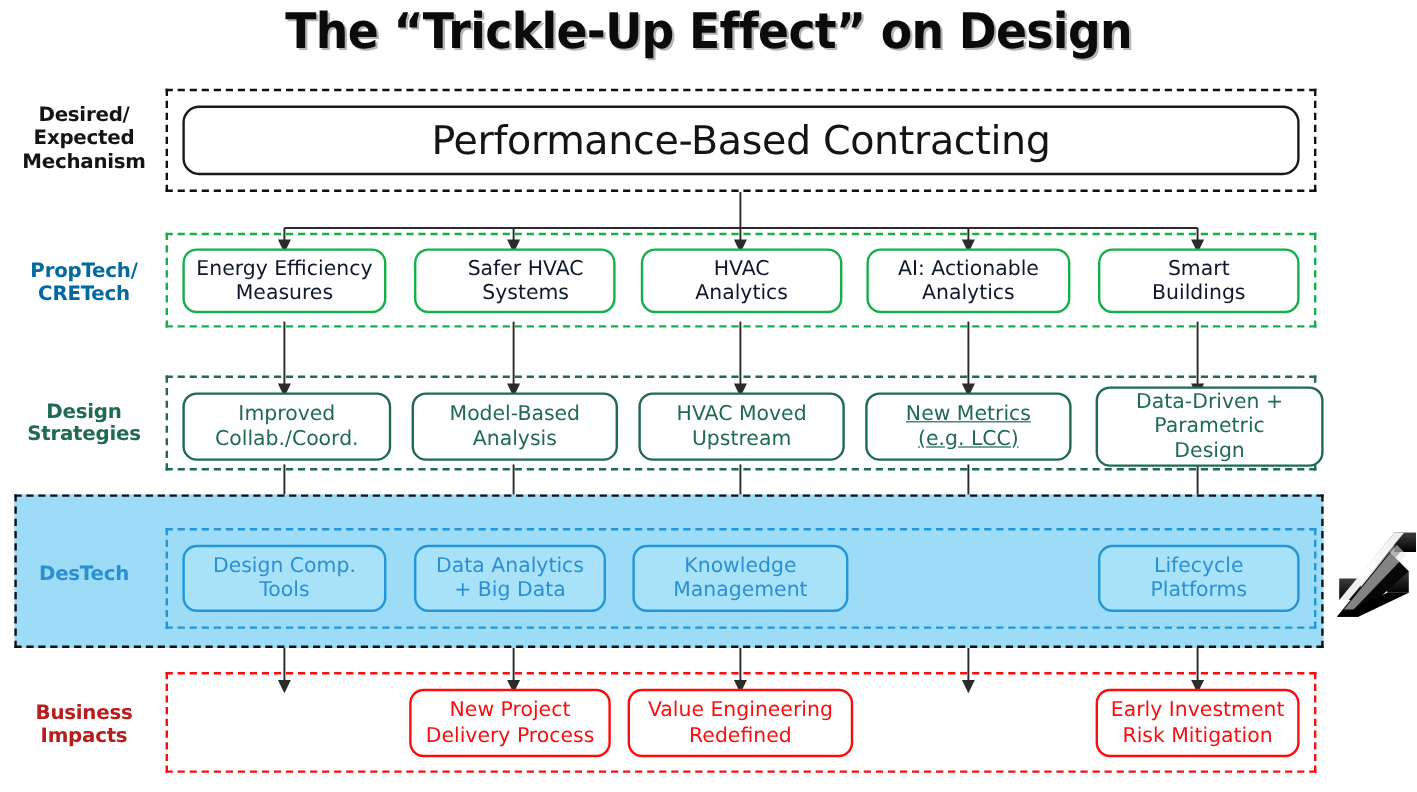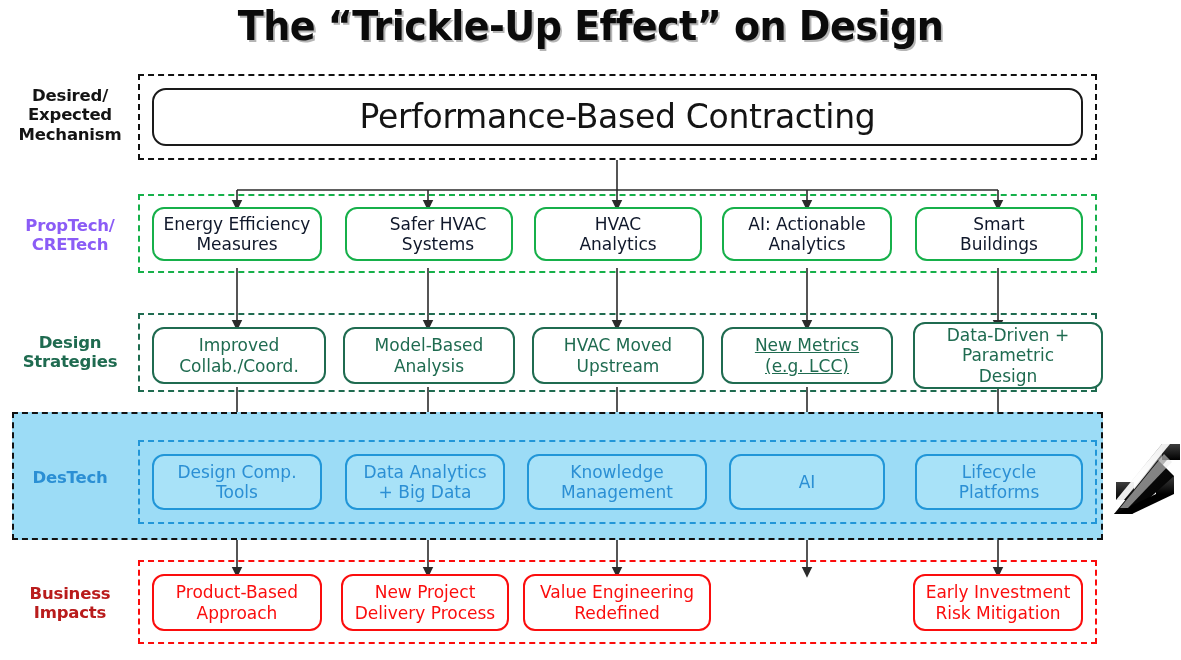--- a/index.html
+++ b/index.html
@@ -117,21 +117,21 @@
   </svg>
 
   <div class="destech-band" style="left:12px;top:412px;width:1091px;height:128px;"></div>
 
   <div class="rowlabel" style="left:6px;top:86px;width:128px;color:#141414;">Desired/
 Expected
 Mechanism</div>
   <div class="band blackdash" style="left:138px;top:74px;width:959px;height:86px;"></div>
   <div class="node top" style="left:152px;top:88px;width:931px;height:58px;">Performance-Based Contracting</div>
 
-  <div class="rowlabel" style="left:6px;top:216px;width:128px;color:#8b5cf6;">PropTech/
+  <div class="rowlabel" style="left:6px;top:216px;width:128px;color:#0369a1;">PropTech/
 CRETech</div>
   <div class="band greendash" style="left:138px;top:194px;width:959px;height:79px;"></div>
   <div class="node green" style="left:152px;top:207px;width:170px;height:54px;">Energy Efficiency
 Measures</div>
   <div class="node green" style="left:345px;top:207px;width:168px;height:54px;padding-left:18px;">Safer HVAC
 Systems</div>
   <div class="node green" style="left:534px;top:207px;width:168px;height:54px;">HVAC
 Analytics</div>
   <div class="node green" style="left:722px;top:207px;width:170px;height:54px;">AI: Actionable
 Analytics</div>
@@ -154,29 +154,26 @@
 Design</div>
 
   <div class="rowlabel" style="left:6px;top:468px;width:128px;color:#2b8fd4;">DesTech</div>
   <div class="band bluedash" style="left:138px;top:440px;width:959px;height:84px;"></div>
   <div class="node blue" style="left:152px;top:454px;width:170px;height:56px;">Design Comp.
 Tools</div>
   <div class="node blue" style="left:345px;top:454px;width:160px;height:56px;">Data Analytics
 + Big Data</div>
   <div class="node blue" style="left:527px;top:454px;width:180px;height:56px;">Knowledge
 Management</div>
-  <div class="node blue" style="left:729px;top:454px;width:156px;height:56px;">AI</div>
   <div class="node blue" style="left:915px;top:454px;width:168px;height:56px;">Lifecycle
 Platforms</div>
 
   <div class="rowlabel" style="left:6px;top:584px;width:128px;color:#b91c1c;">Business
 Impacts</div>
   <div class="band reddash" style="left:138px;top:560px;width:959px;height:84px;"></div>
-  <div class="node red" style="left:152px;top:574px;width:170px;height:57px;">Product-Based
-Approach</div>
   <div class="node red" style="left:341px;top:574px;width:168px;height:57px;">New Project
 Delivery Process</div>
   <div class="node red" style="left:523px;top:574px;width:188px;height:57px;">Value Engineering
 Redefined</div>
   <div class="node red" style="left:913px;top:574px;width:170px;height:57px;">Early Investment
 Risk Mitigation</div>
 
   <div class="logo" style="left:1110px;top:438px;width:72px;height:82px;">
     <svg width="72" height="82" viewBox="0 0 72 82">
       <defs>

